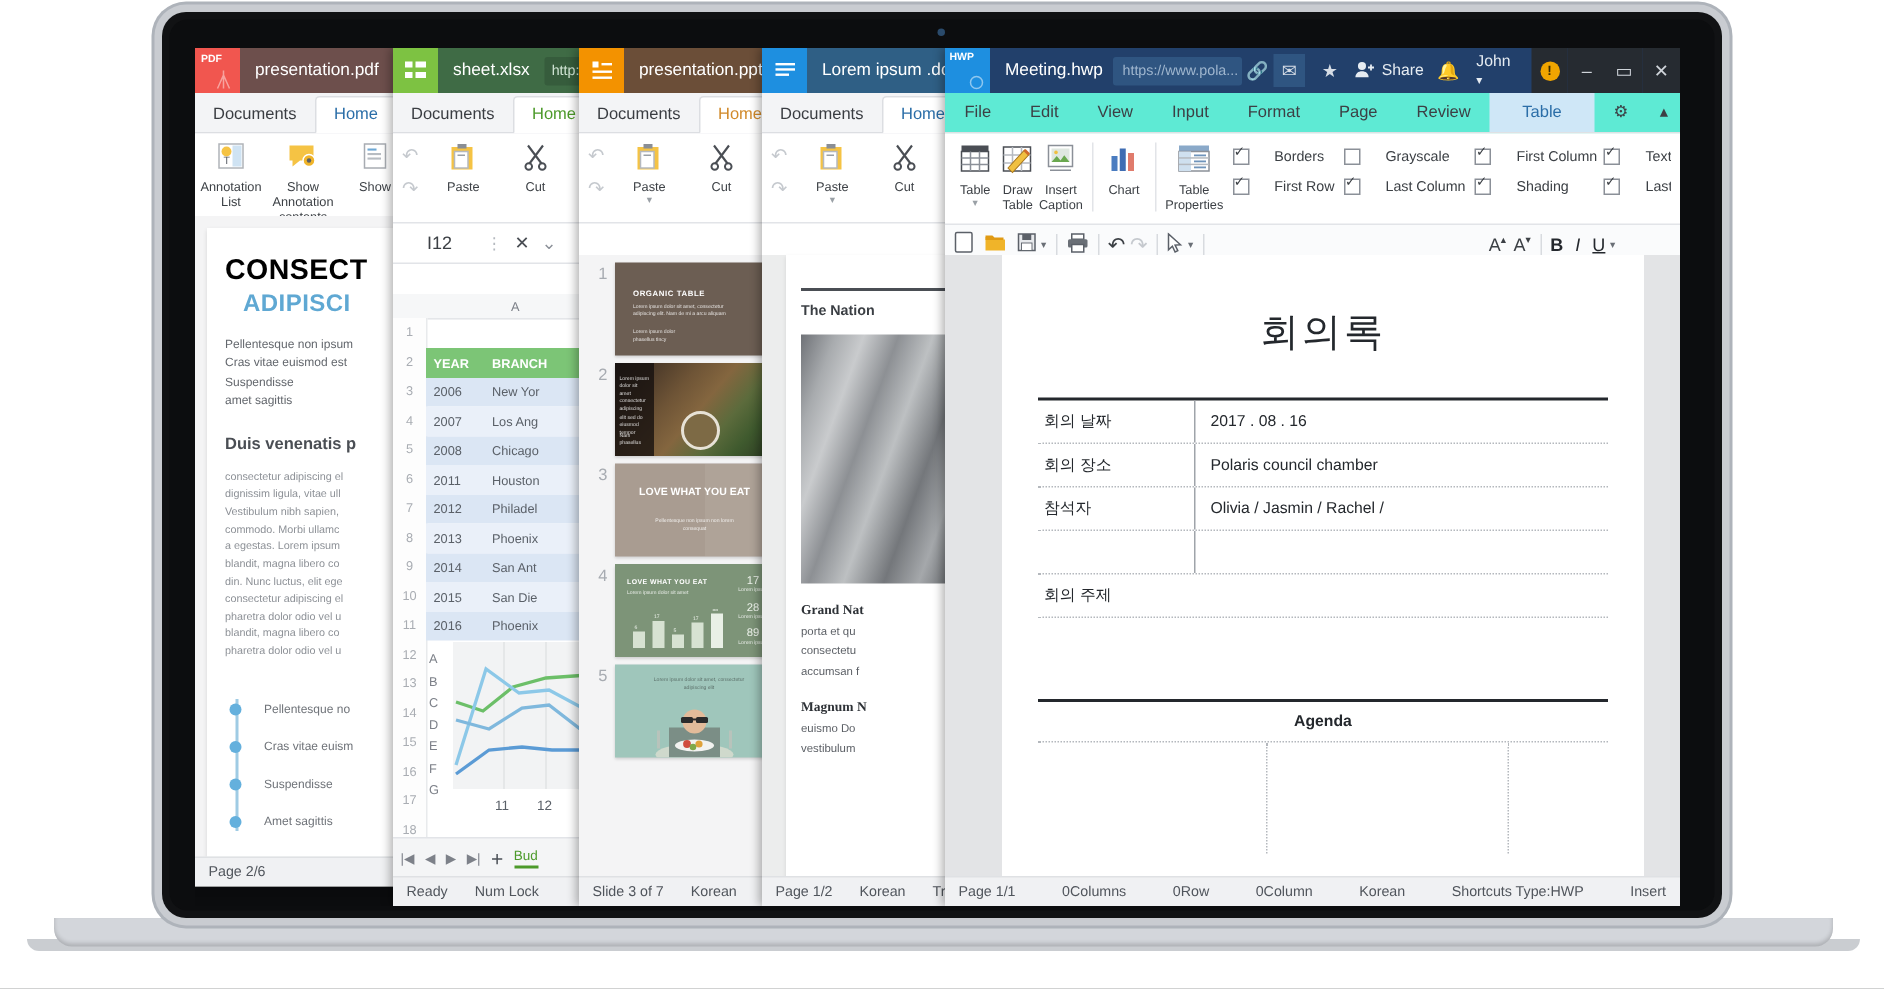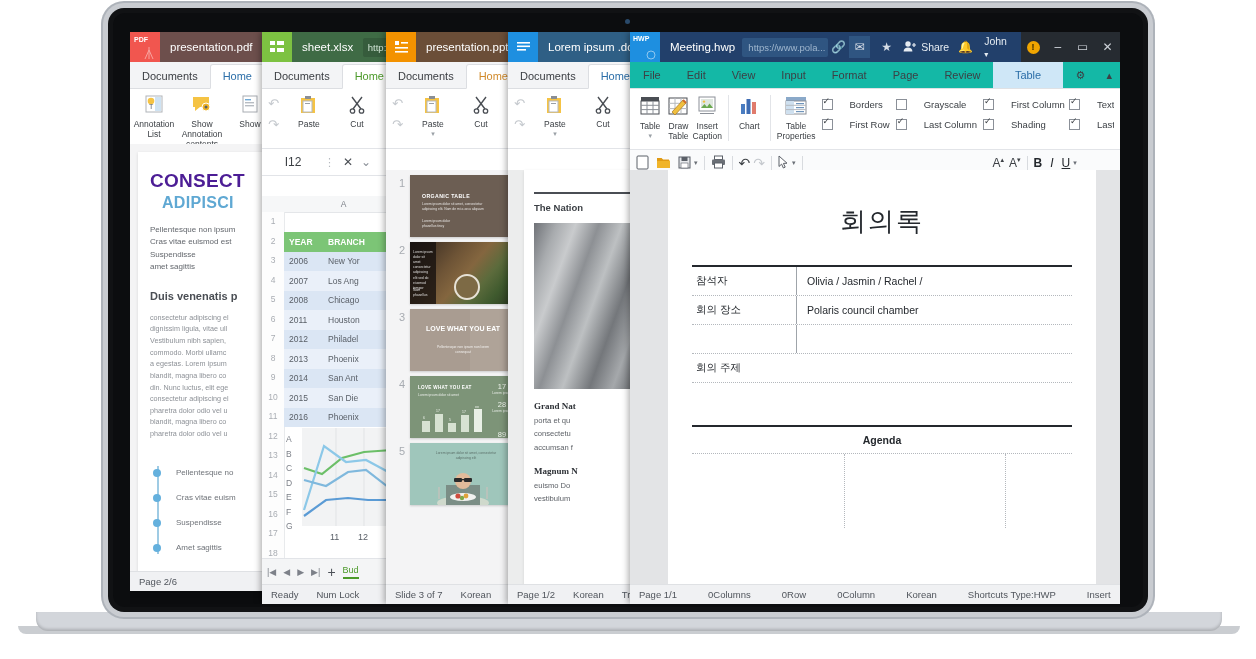--- a/index.html
+++ b/index.html
@@ -33,21 +33,21 @@
   .statusbar{position:absolute;bottom:0;left:0;right:0;height:19px;background:#f0f1f3;border-top:1px solid #dfe1e4;
      display:flex;align-items:center;font-size:9.5px;color:#50555c;}
   .statusbar span{padding:0 9px;white-space:nowrap;}
 
   
   #win-pdf{left:0px;width:152px;height:559px;}
   #win-pdf .titlebar{background:#6d4f4c;}
   #win-pdf .appicon{background:#f1564f;}
   .pdf-page{position:absolute;left:0;top:112px;right:0;bottom:19px;background:#f4f4f5;}
   .pdf-sheet{position:absolute;left:8px;top:8px;right:0;bottom:0;background:#fff;padding:18px 0 0 12px;box-shadow:0 1px 3px rgba(0,0,0,.12);}
-  .pdf-h1{font-size:19px;font-weight:bold;color:#4c1d95;letter-spacing:.3px;white-space:nowrap;}
+  .pdf-h1{font-size:19px;font-weight:bold;color:#000000;letter-spacing:.3px;white-space:nowrap;}
   .pdf-h2{font-size:16px;font-weight:bold;color:#5fa8d3;letter-spacing:.3px;white-space:nowrap;margin-top:2px;margin-left:12px;}
   .pdf-p{font-size:8px;color:#63676d;line-height:1.55;margin-top:12px;white-space:nowrap;}
   .pdf-h3{font-size:11px;font-weight:bold;color:#4a4e54;margin-top:16px;white-space:nowrap;}
   .pdf-body{font-size:7.2px;color:#8d9197;line-height:1.62;margin-top:10px;white-space:nowrap;}
   .pdf-bullets{margin-top:20px;position:relative;padding-left:26px;}
   .pdf-bullets .rail{position:absolute;left:7px;top:6px;bottom:6px;width:2px;background:#9fcbe4;}
   .pdf-bul{position:relative;font-size:8px;color:#6f7379;height:25px;line-height:25px;white-space:nowrap;}
   .pdf-bul:before{content:"";position:absolute;left:-23px;top:9px;width:8px;height:8px;border-radius:50%;background:#64b0dd;}
 
   
@@ -107,39 +107,39 @@
   
   #win-hwp{left:500px;width:490px;height:572px;}
   #win-hwp .titlebar{background:#22406b;height:30px;}
   #win-hwp .appicon{background:#1e8fe0;}
   .hwp-url{background:#2f5581;color:#9fb6ce;font-size:9.5px;padding:4px 6px;border-radius:2px;white-space:nowrap;max-width:92px;overflow:hidden;}
   .tb-ic{width:22px;height:22px;display:flex;align-items:center;justify-content:center;font-size:12px;color:#d6dde6;}
   .tb-ic.boxed{background:#2f5581;}
   .share{display:flex;align-items:center;gap:4px;font-size:10.5px;color:#e6ecf2;padding:0 6px;}
   .user{font-size:10.5px;color:#e6ecf2;padding:0 8px;}
   .wctl{width:26px;height:30px;display:flex;align-items:center;justify-content:center;font-size:12px;color:#cfd4da;background:#262b31;}
-  .hwp-menu{height:26px;background:#14b8a6;display:flex;align-items:center;font-size:11px;color:#3c4045;border-bottom:1px solid #dfe1e4;}
+  .hwp-menu{height:26px;background:#5eead4;display:flex;align-items:center;font-size:11px;color:#3c4045;border-bottom:1px solid #dfe1e4;}
   .hwp-menu .mi{padding:0 13px;line-height:26px;}
   .hwp-menu .mi.sel{background:#cfe7f7;color:#2b6ea8;}
   .hwp-ribbon{height:56px;background:#fff;border-bottom:1px solid #e2e4e8;display:flex;align-items:flex-start;padding:4px 6px 0;}
   .chkcol{display:flex;flex-direction:column;justify-content:center;gap:9px;padding:6px 0 0 6px;font-size:9.5px;color:#3c4045;}
   .chk{display:flex;align-items:center;gap:17px;white-space:nowrap;}
   .box{width:9px;height:9px;border:1px solid #8b9098;background:#fff;display:inline-block;position:relative;flex:none;}
   .box.on:after{content:"✓";position:absolute;left:0px;top:-4px;font-size:9px;color:#3c4045;}
   .hwp-tb2{height:26px;background:#fafbfc;border-bottom:1px solid #e2e4e8;display:flex;align-items:center;gap:3px;padding:0 6px;font-size:11px;color:#4a4e54;}
   .hwp-tb2 .sep{width:1px;height:14px;background:#d8dbdf;margin:0 3px;}
   .selbox{border:1px solid #b9bec5;background:#fff;height:16px;display:flex;align-items:center;justify-content:space-between;padding:0 3px 0 5px;font-size:9.5px;color:#33373c;margin-top:36px;}
   .hwp-page{position:absolute;left:0;top:138px;right:0;bottom:19px;background:#e3e4e6;overflow:hidden;}
   .hwp-sheet{position:absolute;left:38px;top:0;right:24px;bottom:0;background:#fff;padding:34px 24px 0;}
   .hwp-title{text-align:center;font-size:26px;color:#24282d;letter-spacing:2px;}
   .mtbl{margin-top:26px;border-top:2px solid #24282d;}
   .mrow{display:flex;border-bottom:1px dotted #b4b8bd;height:28px;align-items:center;}
   .mk{width:100px;font-size:10.5px;color:#24282d;padding-left:4px;}
   .mv{flex:1;font-size:10.5px;color:#24282d;padding-left:10px;border-left:1px solid #9fa4aa;height:100%;display:flex;align-items:center;}
-  .ag-wrap{margin-top:14px;border-top:2px solid #24282d;}
+  .ag-wrap{margin-top:26px;border-top:2px solid #24282d;}
   .ag-title{text-align:center;font-size:10.5px;font-weight:bold;color:#24282d;height:26px;line-height:26px;border-bottom:1px dotted #b4b8bd;}
   .ag-hdr{display:flex;height:28px;border-bottom:1px dotted #b4b8bd;}
   .ag-hdr div{display:flex;align-items:center;justify-content:center;font-size:10px;font-weight:bold;color:#24282d;border-right:1px dotted #b4b8bd;}
   .ag-c1{width:40%;} .ag-c2{width:42%;} .ag-c3{flex:1;border-right:none !important;}
   .ag-body{display:flex;height:74px;}
   .ag-body div{border-right:1px dotted #b4b8bd;}
 
   .mini{font-size:3.4px;line-height:1.5;color:#fff;opacity:.82;}
 </style>
 </head>
@@ -484,21 +484,21 @@
                 <text x="14" y="6" font-size="3.4" fill="#eef3ec">17</text>
               <text x="27" y="15" font-size="3.4" fill="#eef3ec">5</text>
                 <text x="40" y="7" font-size="3.4" fill="#eef3ec">17</text>
               <text x="53" y="1.6" font-size="3.4" fill="#eef3ec">88</text>
             </svg>
             <div style="position:absolute;right:1px;top:6px;width:26px;text-align:center;color:#eef3ec">
               <div style="font-size:7.5px">17</div>
               <div class="mini">Lorem ipsum</div>
               <div style="font-size:7.5px;margin-top:4px">28</div>
               <div class="mini">Lorem ipsum</div>
-              <div style="font-size:7.5px;margin-top:16px">89</div>
+              <div style="font-size:7.5px;margin-top:3px">89</div>
               <div class="mini">Lorem ipsum</div>
             </div>
           </div>
         </div>
         <div class="slide-item">
           <div class="slide-no">5</div>
           <div class="slide-thumb sl5">
             <div class="mini" style="position:absolute;left:24px;right:18px;top:8px;text-align:center;color:#4b5b56">Lorem ipsum dolor sit amet, consectetur adipiscing elit</div>
             <svg width="106" height="36" viewBox="0 0 106 36" style="position:absolute;left:0;bottom:0">
               <ellipse cx="53" cy="34" rx="26" ry="7" fill="#cfd9cc"></ellipse>
@@ -803,26 +803,30 @@
         <span style="font-style:italic;font-size:12px;color:#24282d;padding:0 5px">I</span>
         <span style="text-decoration:underline;font-size:12px;color:#24282d">U</span>
         <span style="font-size:7px;color:#6a6f76">▾</span>
       </div>
 
       <div class="hwp-page">
         <div class="hwp-sheet">
           <div class="hwp-title">회의록</div>
           <div class="mtbl">
             <div class="mrow">
-              <div class="mk">참석자</div>
-              <div class="mv">Olivia / Jasmin / Rachel /</div>
+              <div class="mk">회의 날짜</div>
+              <div class="mv">2017 . 08 . 16</div>
             </div>
             <div class="mrow">
               <div class="mk">회의 장소</div>
               <div class="mv">Polaris council chamber</div>
+            </div>
+            <div class="mrow">
+              <div class="mk">참석자</div>
+              <div class="mv">Olivia / Jasmin / Rachel /</div>
             </div>
             <div class="mrow">
               <div class="mk"></div>
               <div class="mv"></div>
             </div>
             <div class="mrow">
               <div class="mk">회의 주제</div>
             </div>
             <div class="mrow" style="border-bottom:none">
                 <div class="mk"></div>

